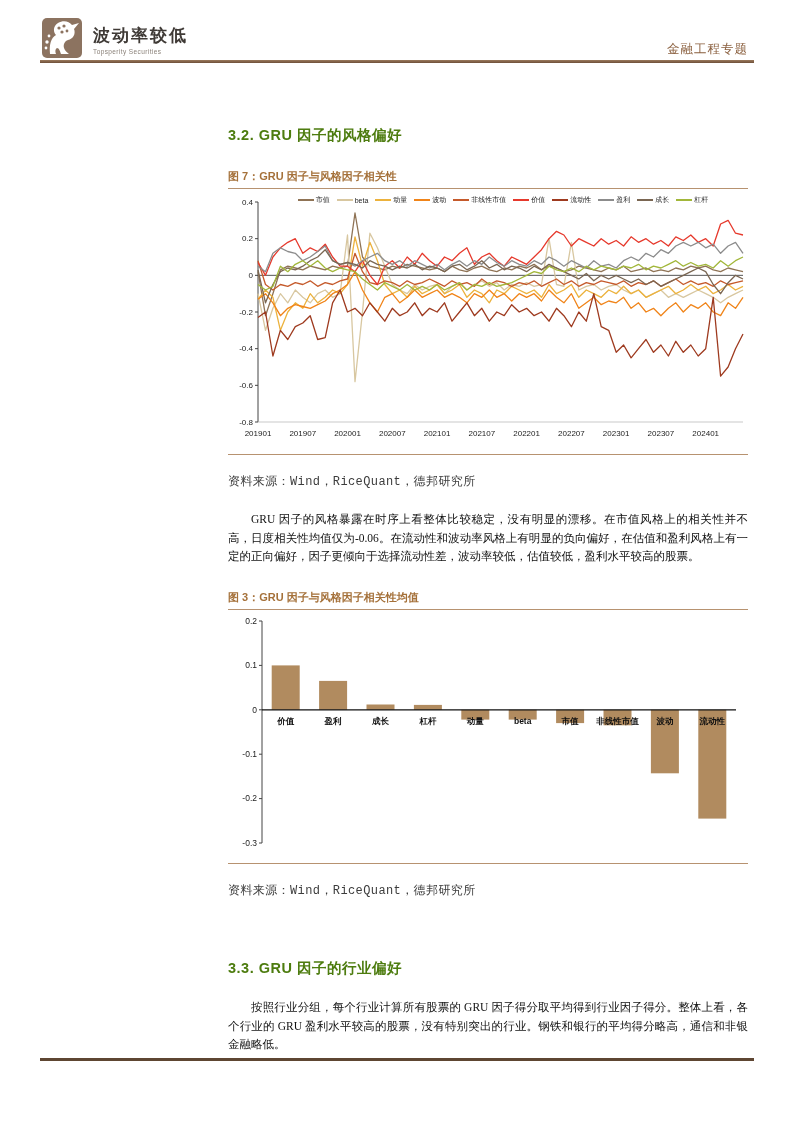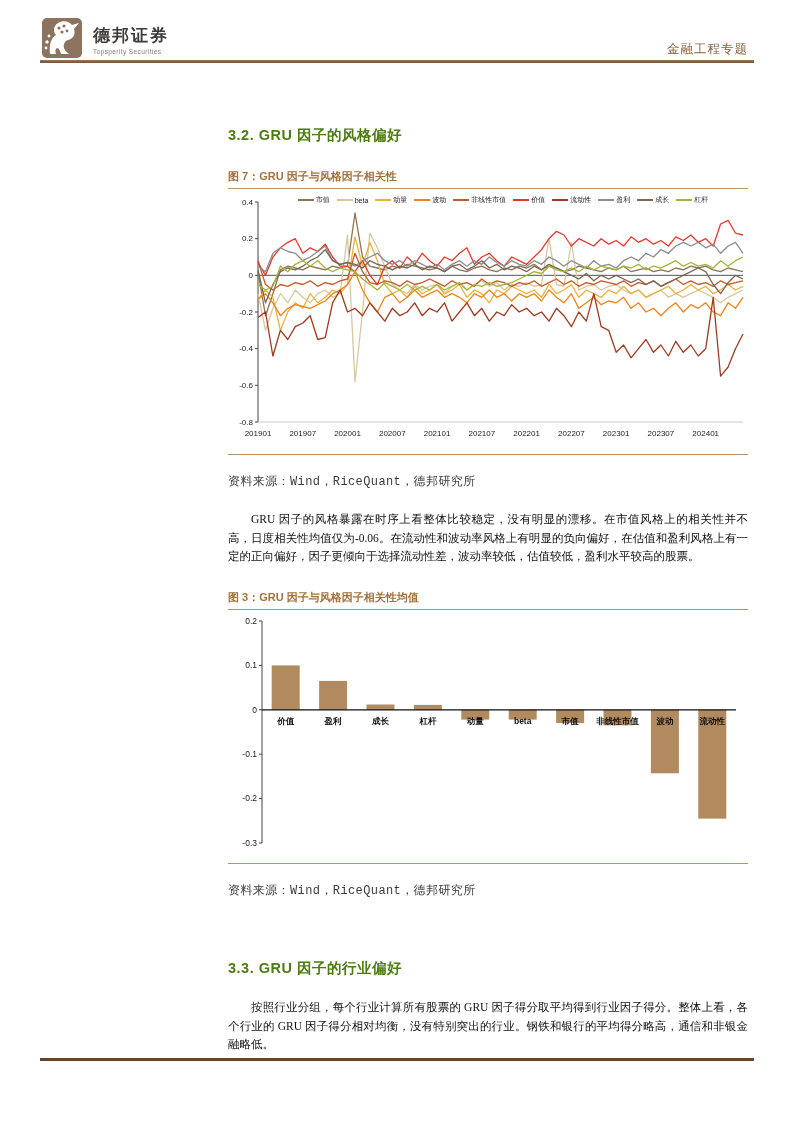--- a/index.html
+++ b/index.html
@@ -54,21 +54,21 @@
           <circle cx="19" cy="14" r="1.6" fill="#8c7360"></circle>
           <circle cx="24" cy="12" r="1.6" fill="#8c7360"></circle>
           <circle cx="22" cy="18" r="1.6" fill="#8c7360"></circle>
           <circle cx="27" cy="17" r="1.4" fill="#8c7360"></circle>
           <circle cx="7" cy="28" r="1.7" fill="#ffffff"></circle>
           <circle cx="6" cy="34" r="1.4" fill="#ffffff"></circle>
           <circle cx="9" cy="22" r="1.4" fill="#ffffff"></circle>
         </svg>
       </span>
       <span class="brand-text">
-        <div class="brand-name">德邦证券</div>
+        <div class="brand-name">波动率较低</div>
         <div class="brand-sub">Topsperity Securities</div>
       </span>
     </div>
     <div class="hdr-right">金融工程专题</div>
   </div>
   <div class="hdr-rule"></div>
 
   <main>
     <h2 class="sec">3.2. GRU 因子的风格偏好</h2>
 
@@ -174,18 +174,18 @@
             <text x="389.5" y="110.80000000000001" font-size="8.5" font-weight="bold" fill="#111" text-anchor="middle">非线性市值</text>
             <text x="436.9" y="110.80000000000001" font-size="8.5" font-weight="bold" fill="#111" text-anchor="middle">波动</text>
             <text x="484.29999999999995" y="110.80000000000001" font-size="8.5" font-weight="bold" fill="#111" text-anchor="middle">流动性</text>
           </svg>
       </div>
       <div class="fig-rule"></div>
       <div class="fig-source">资料来源：Wind，RiceQuant，德邦研究所</div>
     </section>
 
     <h2 class="sec" style="margin-top:60px;">3.3. GRU 因子的行业偏好</h2>
-    <p class="body-text">按照行业分组，每个行业计算所有股票的 GRU 因子得分取平均得到行业因子得分。整体上看，各个行业的 GRU 因子得分相对均衡，没有特别突出的行业。钢铁和银行的平均得分略高，通信和非银金融略低。</p>
+    <p class="body-text">按照行业分组，每个行业计算所有股票的 GRU 因子得分取平均得到行业因子得分。整体上看，各个行业的 GRU 盈利水平较高的股票，没有特别突出的行业。钢铁和银行的平均得分略高，通信和非银金融略低。</p>
   </main>
 
   <div class="ftr-rule"></div>
 
 </div>
 
 </body></html>

